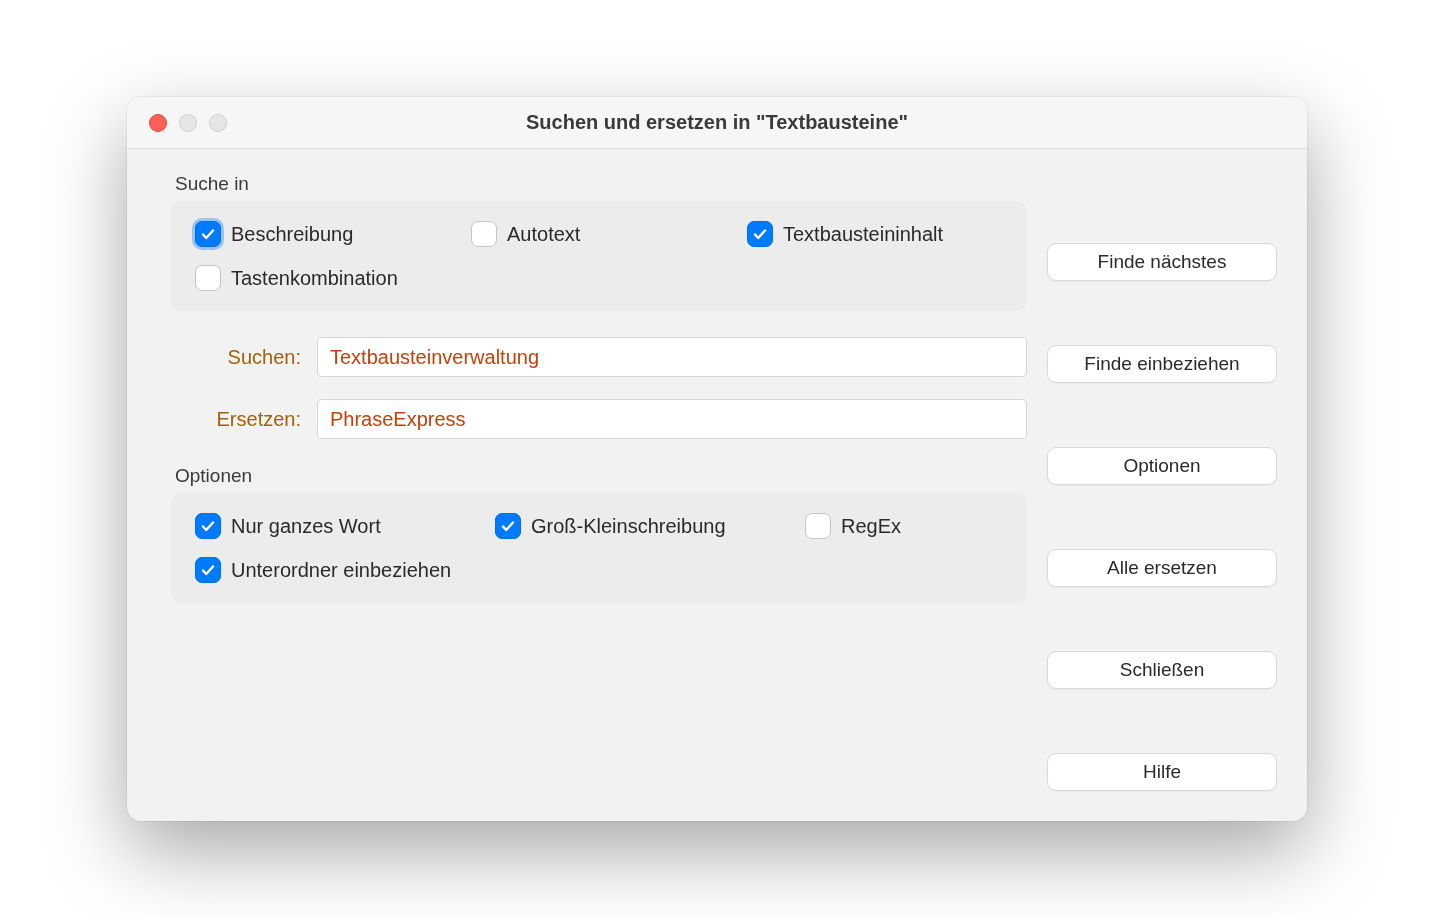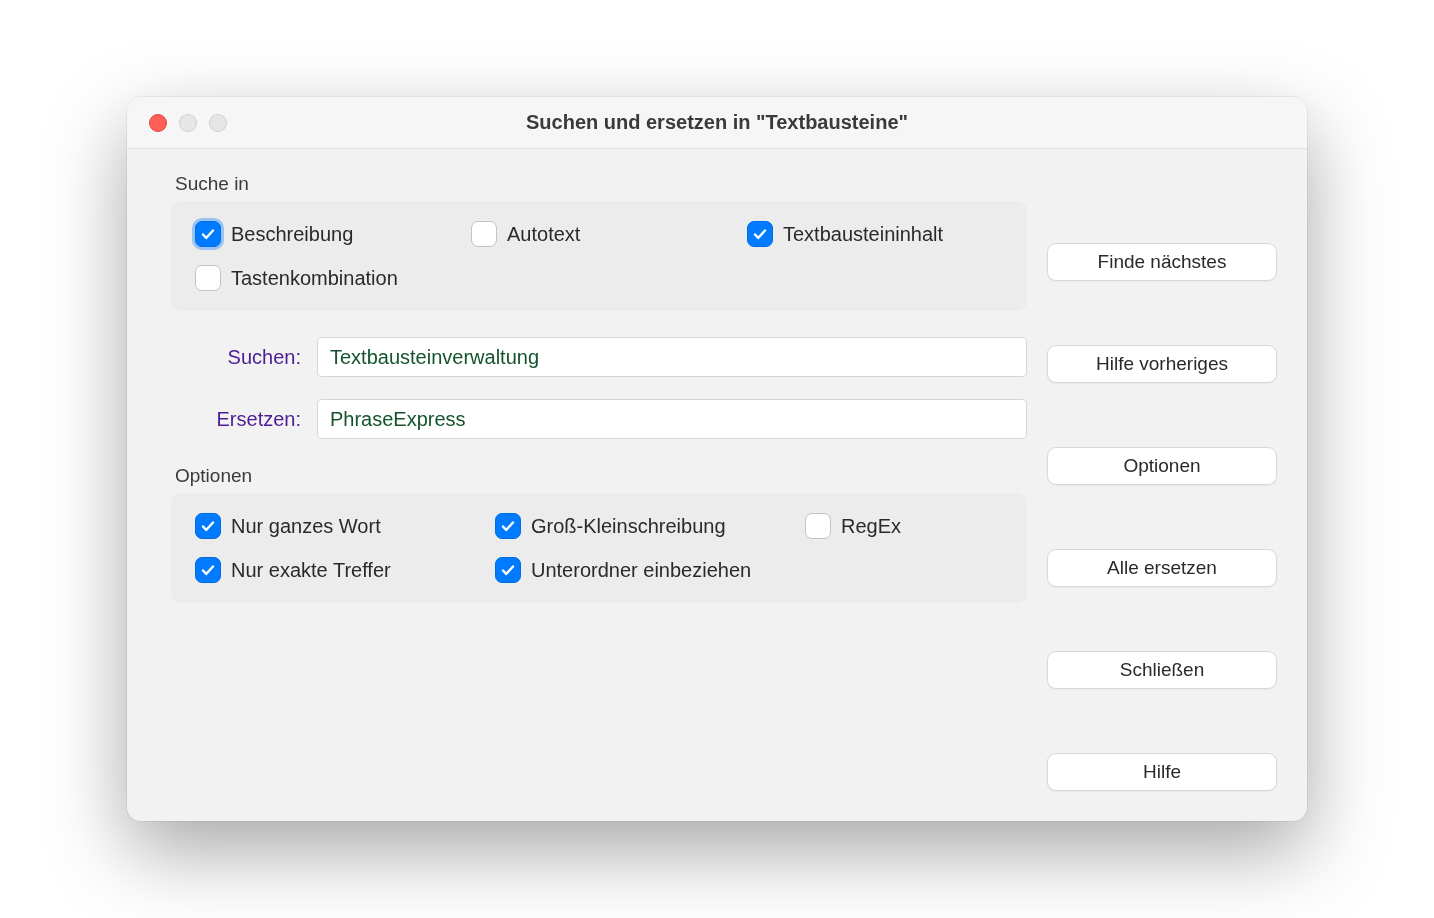--- a/index.html
+++ b/index.html
@@ -119,32 +119,32 @@
   .form-row {
     display: flex;
     align-items: center;
     margin-bottom: 22px;
   }
   .form-row:last-child { margin-bottom: 4px; }
   .field-label {
     width: 130px;
     text-align: right;
     font-size: 20px;
-    color: #4c1d95;
+    color: #a16207;
     margin-right: 16px;
   }
   .text-input {
     flex: 1;
     height: 40px;
     background: #fff;
     border: 1px solid #d6d6d6;
     border-radius: 4px;
     padding: 0 12px;
     font-size: 20px;
-    color: #14532d;
+    color: #c2410c;
     outline: none;
   }
   .mac-button {
     height: 38px;
     background: #fff;
     border: 1px solid #d8d8d8;
     border-radius: 9px;
     font-size: 19px;
     color: #2a2a2a;
     cursor: pointer;
@@ -239,38 +239,30 @@
               
             </div>
             <span class="check-label">RegEx</span>
           </div>
           <div class="check-item">
             <div class="cbx checked">
               <svg width="16" height="16" viewBox="0 0 16 16">
                   <path d="M3 8.5 L6.2 12 L13 4.5" stroke="#fff" stroke-width="2.4" fill="none" stroke-linecap="round" stroke-linejoin="round"></path>
                 </svg>
             </div>
-            <span class="check-label">Nur exakte Treffer</span>
-          </div>
-          <div class="check-item">
-            <div class="cbx checked">
-              <svg width="16" height="16" viewBox="0 0 16 16">
-                  <path d="M3 8.5 L6.2 12 L13 4.5" stroke="#fff" stroke-width="2.4" fill="none" stroke-linecap="round" stroke-linejoin="round"></path>
-                </svg>
-            </div>
             <span class="check-label">Unterordner einbeziehen</span>
           </div>
         </div>
       </div>
 
     </div>
 
     <div class="side-col">
       <button class="mac-button">Finde nächstes</button>
-      <button class="mac-button">Hilfe vorheriges</button>
+      <button class="mac-button">Finde einbeziehen</button>
       <button class="mac-button">Optionen</button>
       <button class="mac-button">Alle ersetzen</button>
       <div class="side-spacer"></div>
       <button class="mac-button">Schließen</button>
       <button class="mac-button" style="margin-bottom:0">Hilfe</button>
     </div>
   </div>
 </div>
 
 </body></html>

